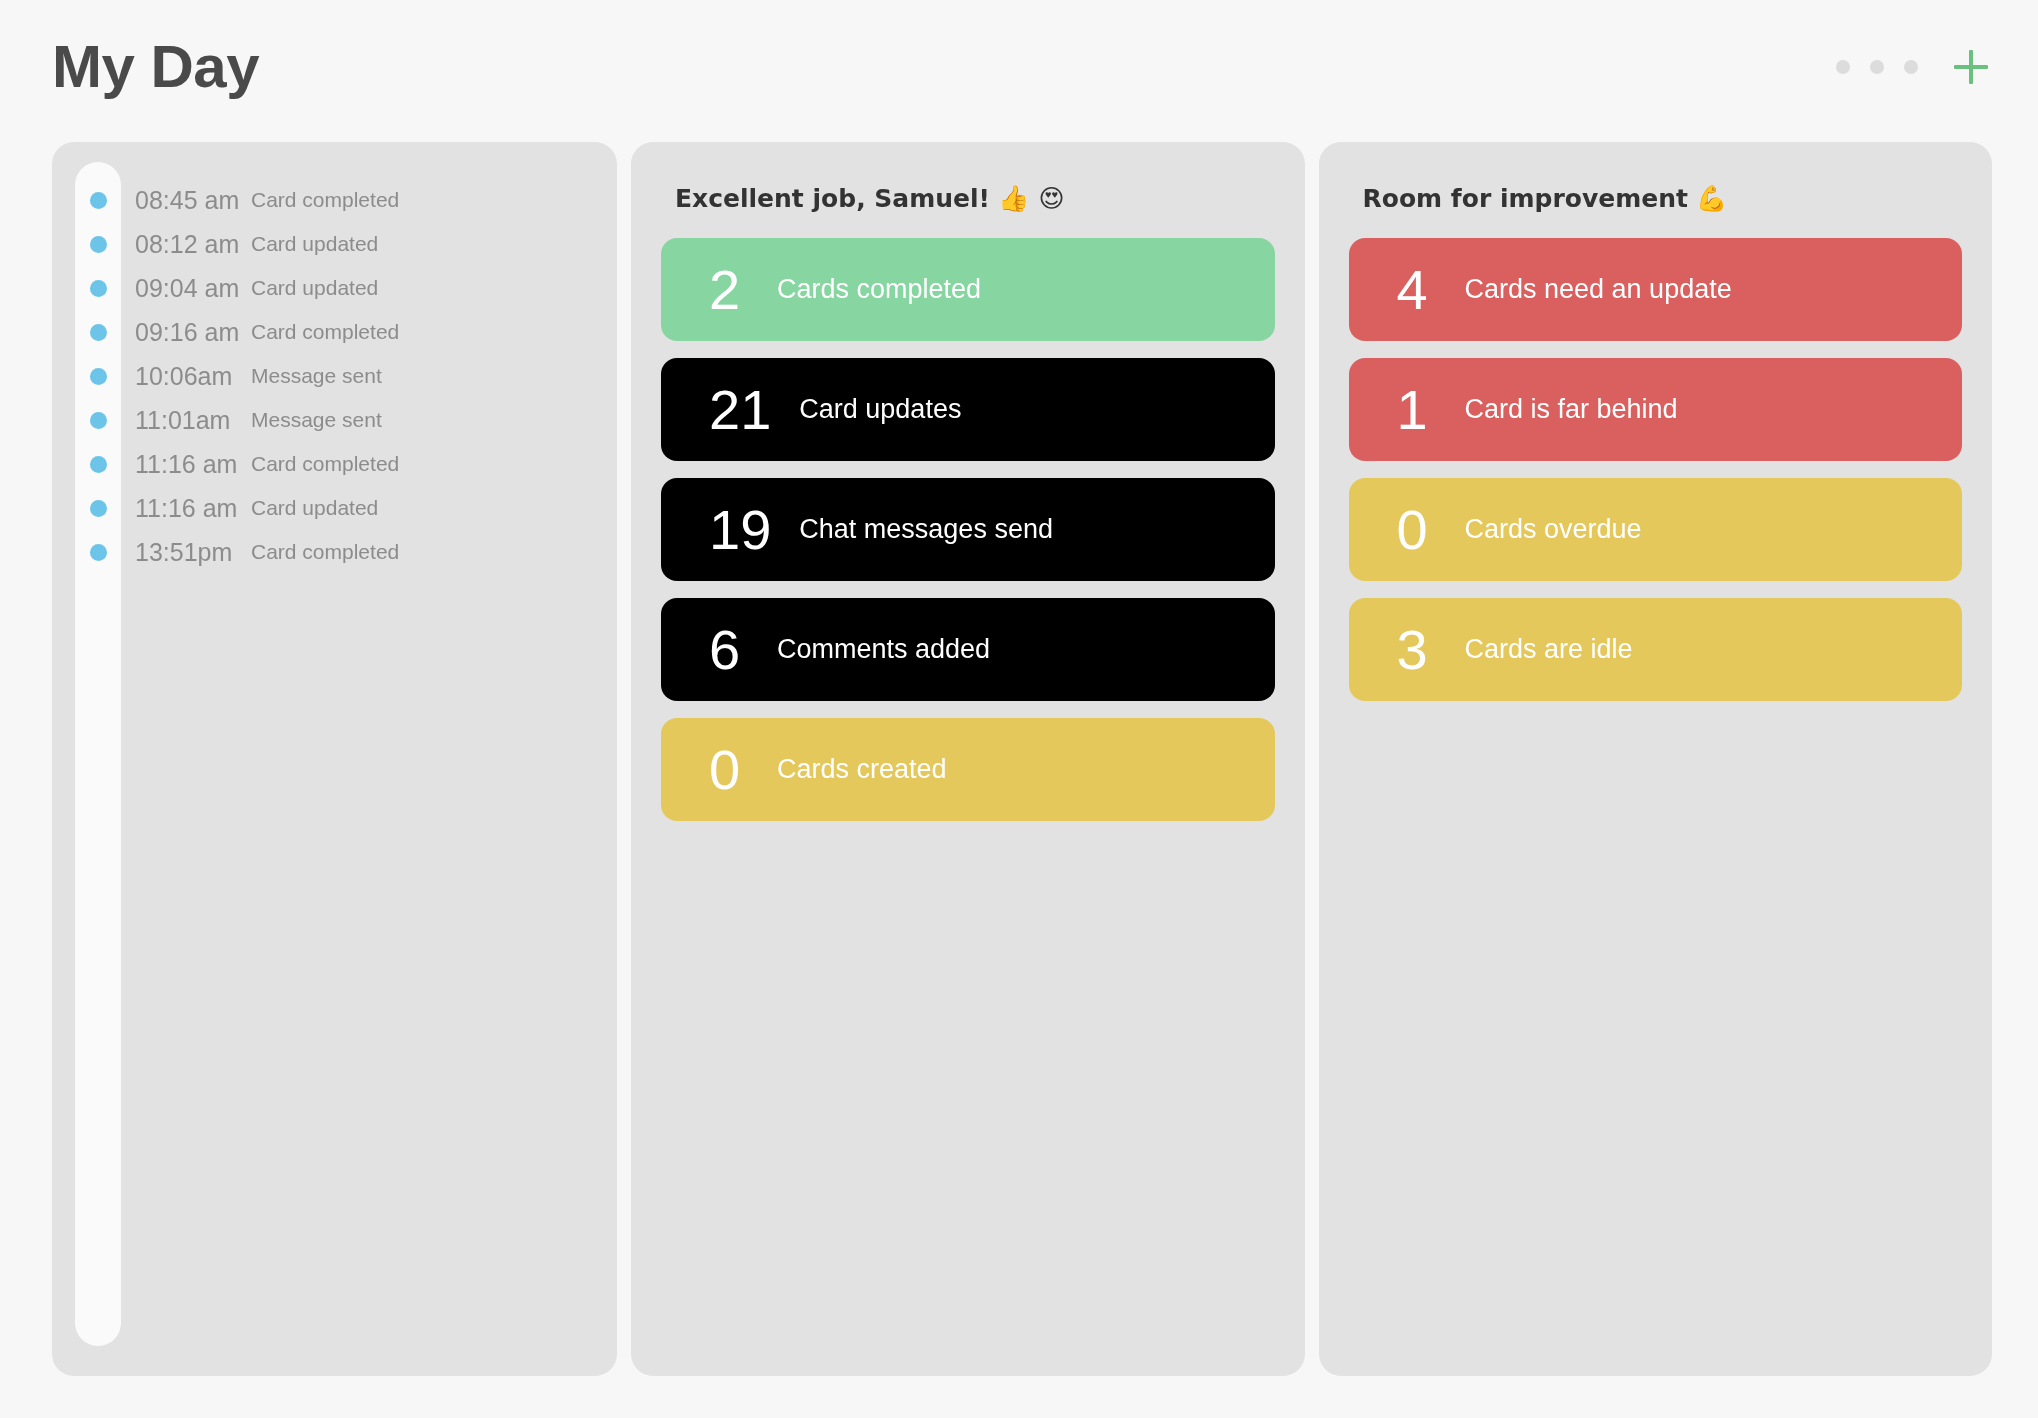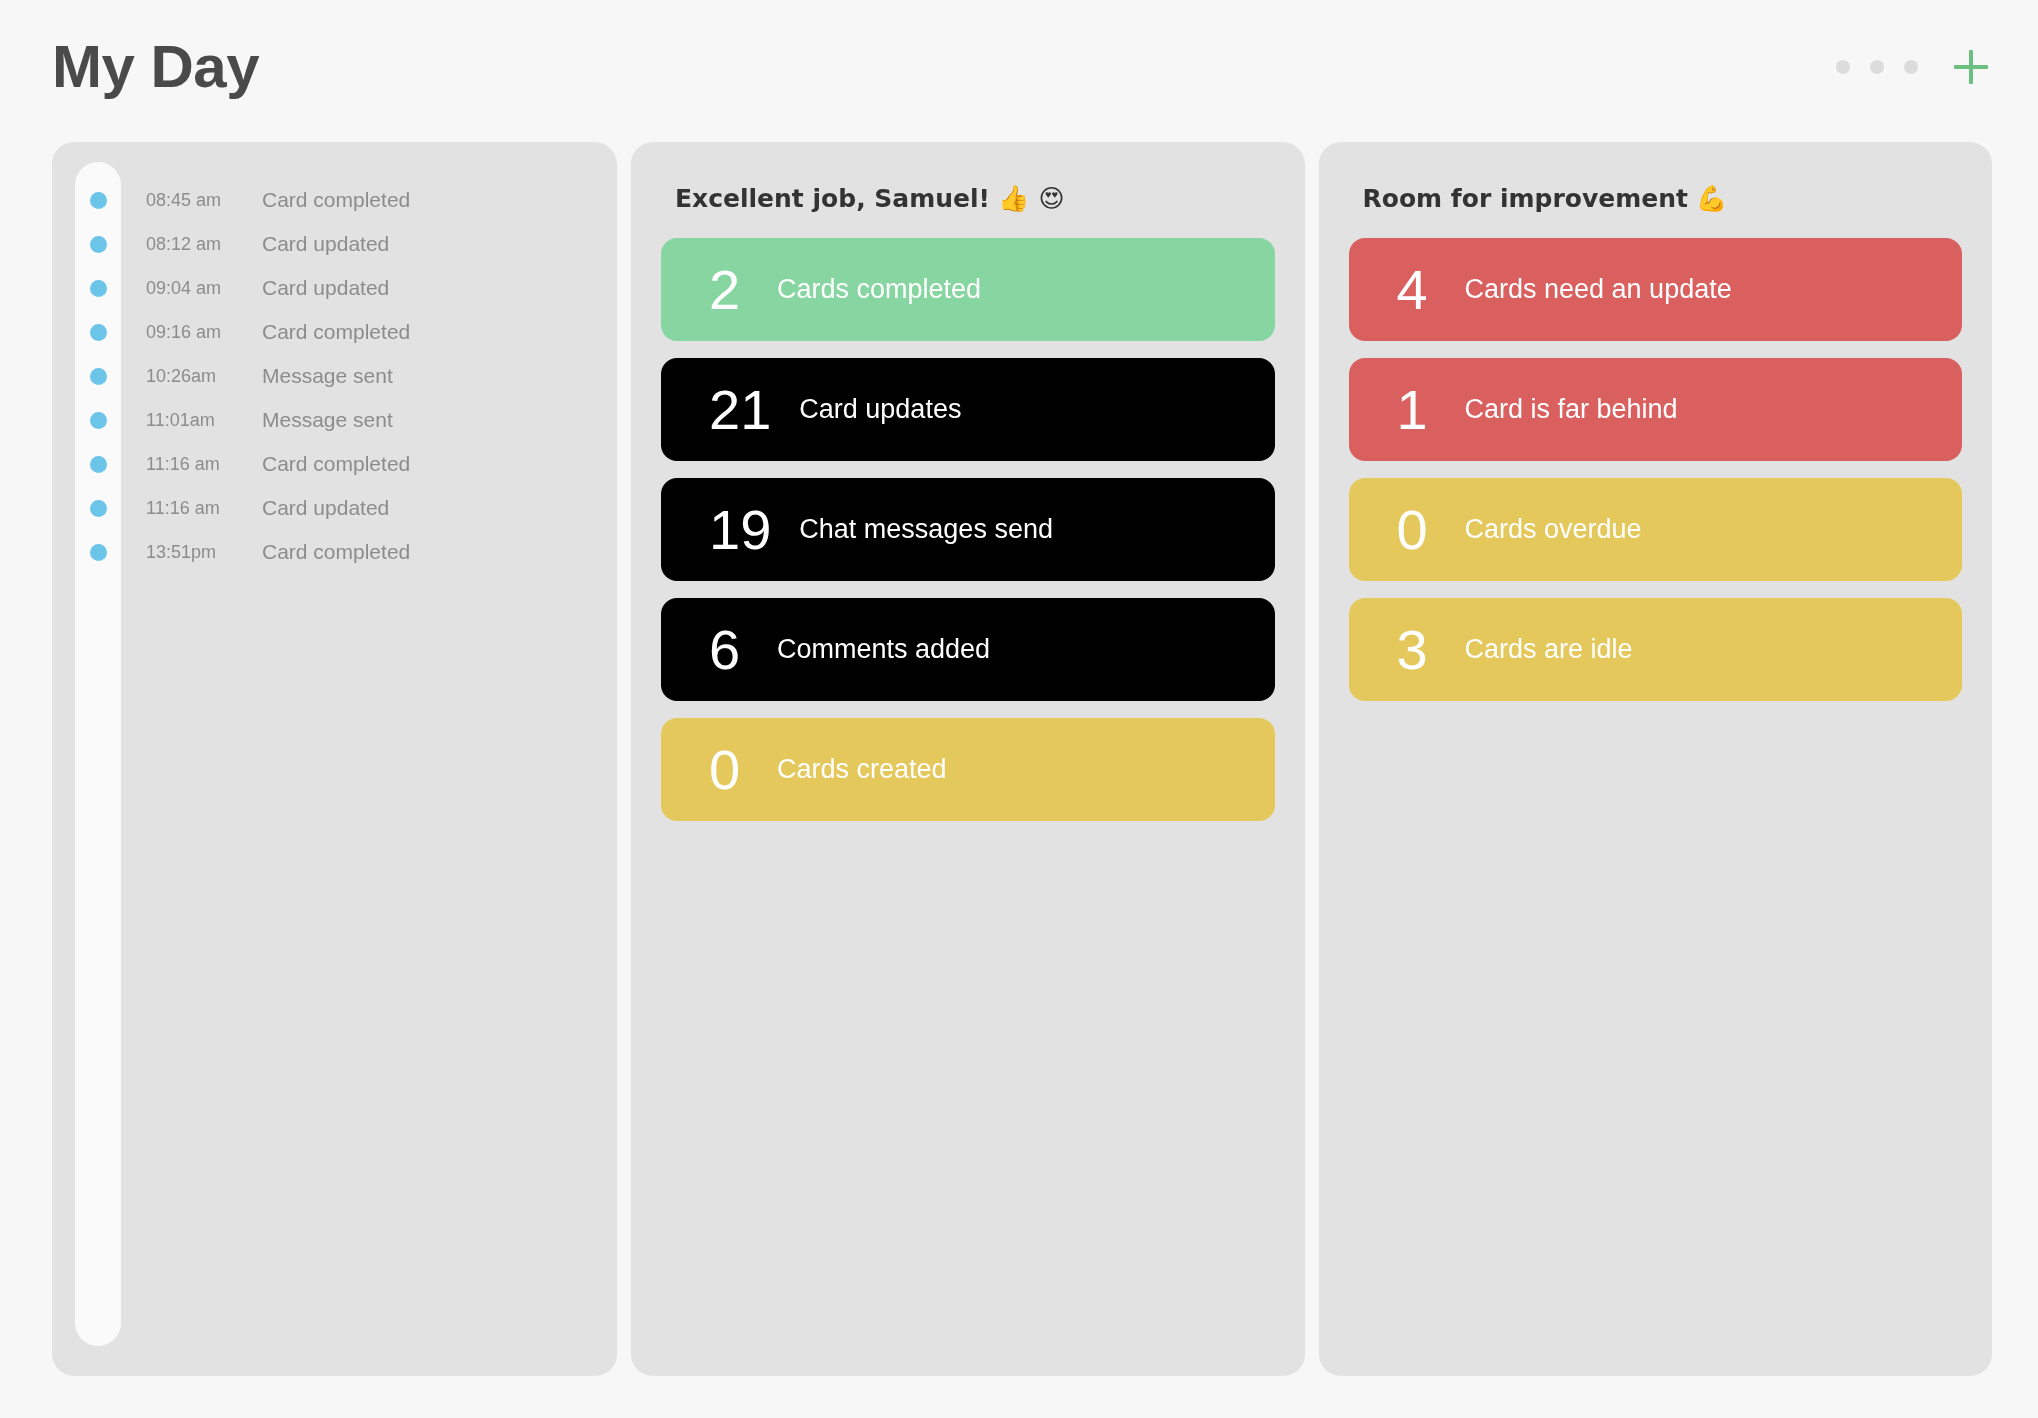--- a/index.html
+++ b/index.html
@@ -150,22 +150,22 @@
     width: 17px;
     height: 17px;
     border-radius: 50%;
     background: #6CC5E8;
     display: block;
   }
 
   .timeline-time {
     width: 116px;
     flex: 0 0 116px;
-    margin-left: 25px;
-    font-size: 18px;
+    margin-left: 14px;
+    font-size: 25px;
     color: #8C8C8C;
     white-space: nowrap;
   }
 
   .timeline-event {
     font-size: 21px;
     color: #8C8C8C;
     white-space: nowrap;
   }
 
@@ -263,21 +263,21 @@
           <span class="timeline-dot-wrap">
             <span class="timeline-dot"></span>
           </span>
           <span class="timeline-time">09:16 am</span>
           <span class="timeline-event">Card completed</span>
         </li>
         <li class="timeline-item">
           <span class="timeline-dot-wrap">
             <span class="timeline-dot"></span>
           </span>
-          <span class="timeline-time">10:26am</span>
+          <span class="timeline-time">10:06am</span>
           <span class="timeline-event">Message sent</span>
         </li>
         <li class="timeline-item">
           <span class="timeline-dot-wrap">
             <span class="timeline-dot"></span>
           </span>
           <span class="timeline-time">11:01am</span>
           <span class="timeline-event">Message sent</span>
         </li>
         <li class="timeline-item">

